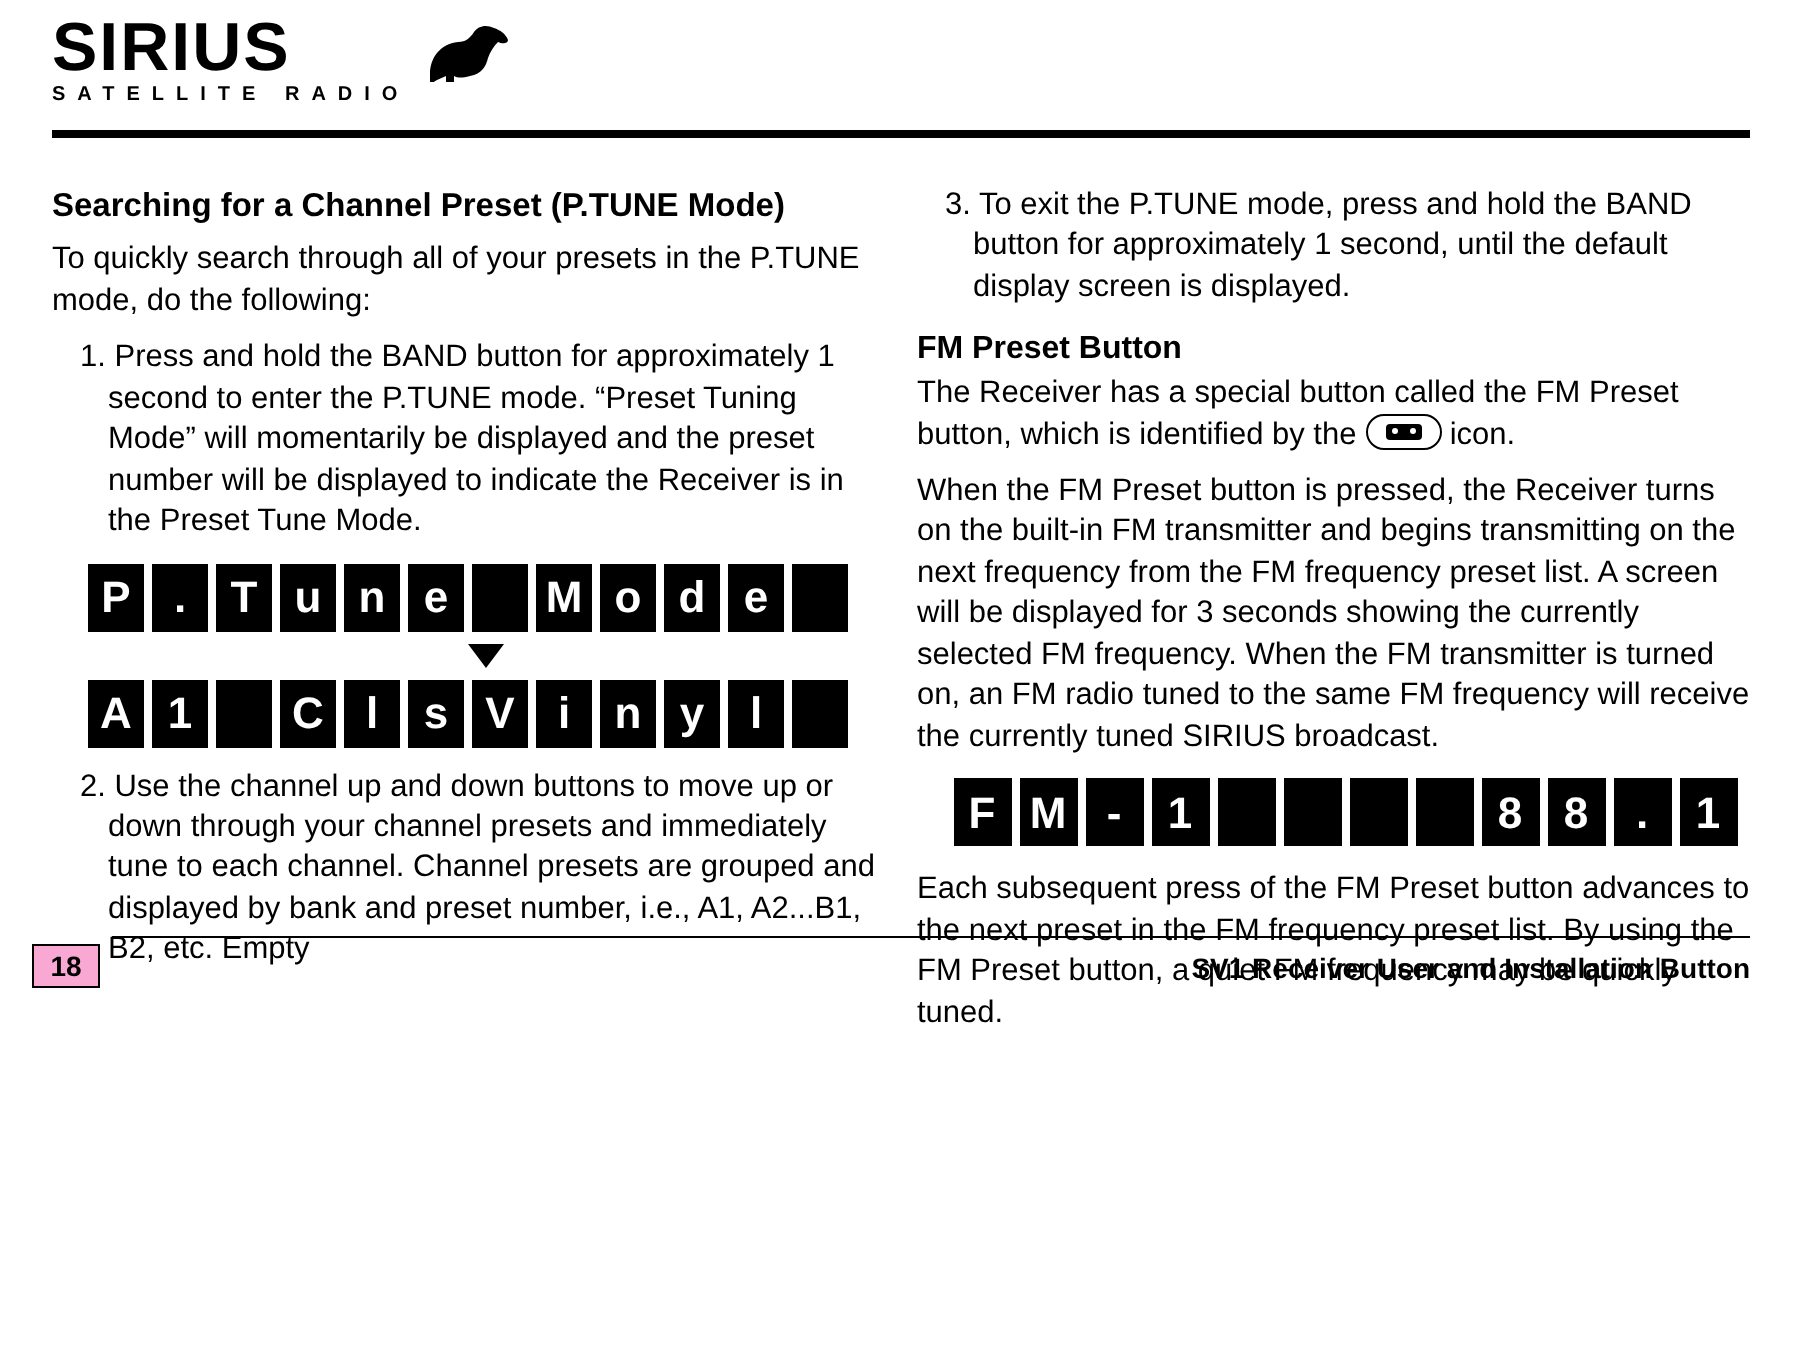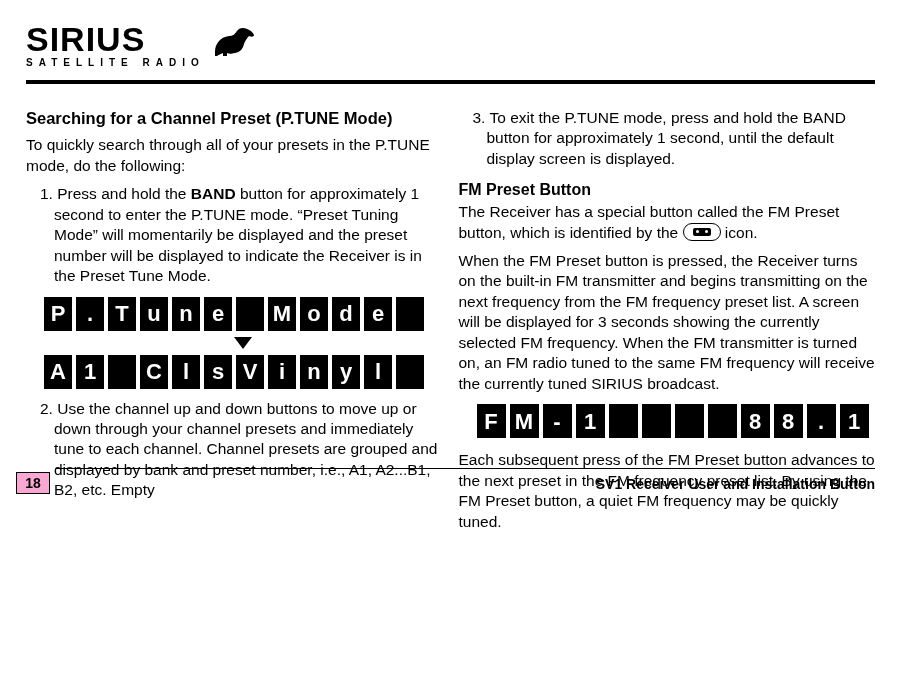--- a/index.html
+++ b/index.html
@@ -1,36 +1,36 @@
 <!DOCTYPE html>
 <html><head>
 <meta charset="utf-8">
 <style>
   * { box-sizing: border-box; margin: 0; padding: 0; }
   html, body { width: 901px; height: 676px; background: #fff; font-family: Arial, Helvetica, sans-serif; color: #000; }
-  .page { width: 901px; height: 508px; position: relative; padding: 24px 26px 0 26px; }
+  .page { width: 901px; height: 508px; position: relative; padding: 9px 26px 0 26px; }
 
   
   .logo-wrap { display: flex; align-items: flex-start; gap: 6px; }
   .logo-text { font-weight: 900; font-size: 34px; letter-spacing: 1px; line-height: 0.9; }
   .logo-sub  { font-size: 10px; letter-spacing: 6px; font-weight: 700; margin-top: 2px; }
   .dog-icon svg { width: 46px; height: 34px; }
 
   .rule { border: none; border-top: 4px solid #000; margin: 12px 0 24px 0; }
 
   .cols { display: flex; gap: 16px; }
   .col  { flex: 1 1 0; font-size: 15.5px; line-height: 1.32; }
 
   .h1 { font-weight: 700; font-size: 16.5px; margin-bottom: 6px; }
   .h2 { font-weight: 700; font-size: 16px; margin-top: 6px; margin-bottom: 2px; }
 
   p { margin-bottom: 8px; }
   ol { list-style: none; padding-left: 14px; }
   ol li { margin-bottom: 10px; text-indent: -14px; padding-left: 14px; }
-  .bold { font-weight: 700; }
+  .bold { font-weight: 400; }
 
   
   .lcd { margin: 10px 0 10px 18px; }
   .lcd-row { display: flex; gap: 4px; margin-bottom: 6px; }
   .cell { width: 28px; height: 34px; background:#000; color:#fff; font-weight:700; font-size:22px; display:flex; align-items:center; justify-content:center; font-family: Arial, sans-serif; }
   .arrow-down { width:0; height:0; border-left:9px solid transparent; border-right:9px solid transparent; border-top:12px solid #000; margin: 2px auto 6px auto; }
 
   .lcd2 { margin: 10px 0 12px 18px; }
   .lcd2 .cell { width: 29px; }
 

